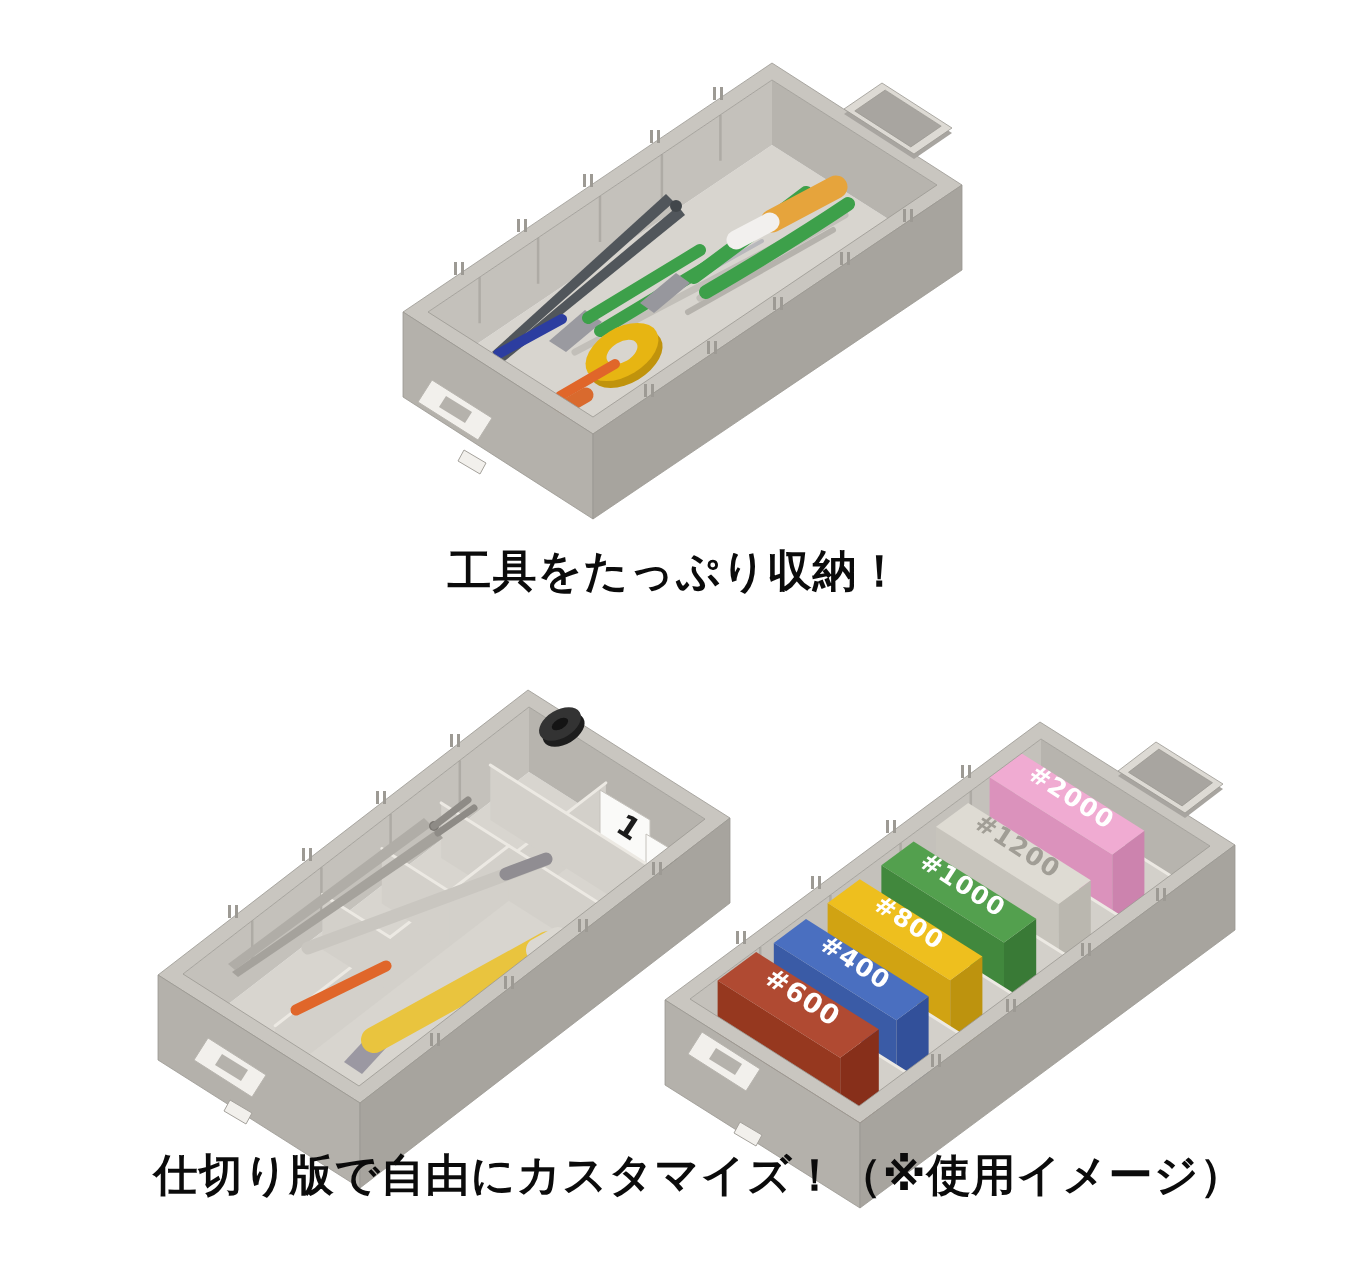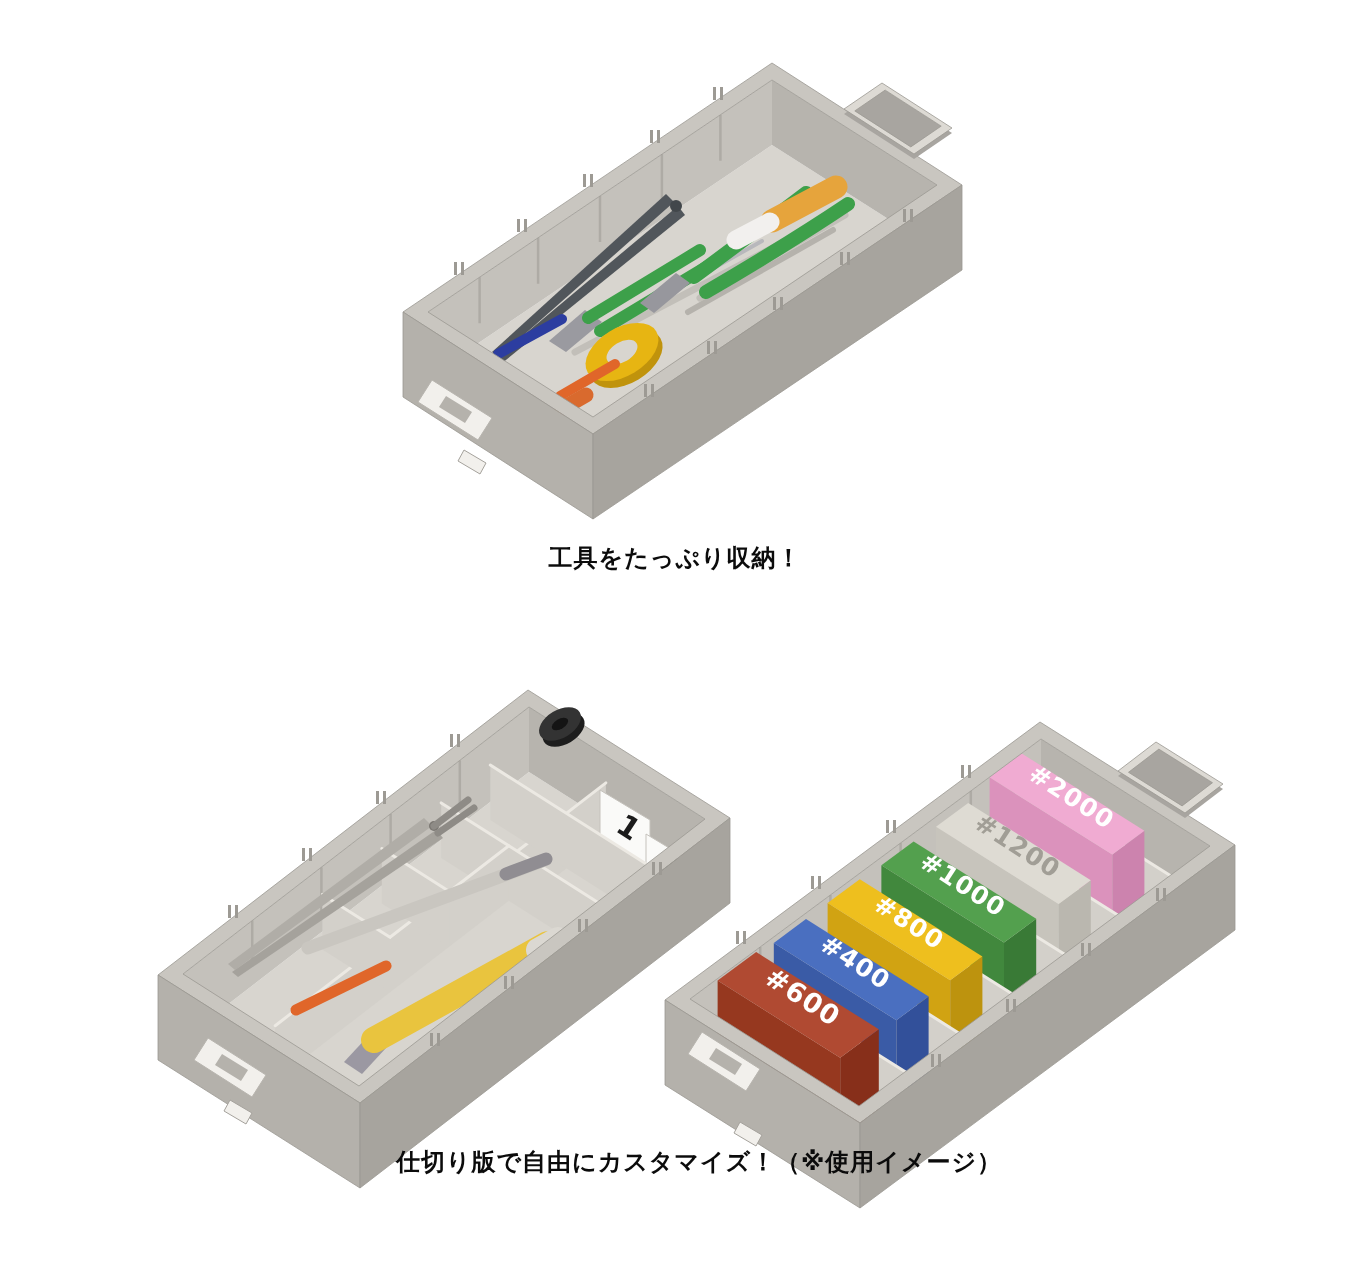--- a/index.html
+++ b/index.html
@@ -1,19 +1,19 @@
 <!DOCTYPE html>
 <html><head>
 <meta charset="utf-8">
 <style>
   html,body{margin:0;padding:0;background:#ffffff;}
   body{width:1350px;height:1271px;overflow:hidden;}
   .stage{position:relative;width:1350px;height:1271px;font-family:"DejaVu Sans","Liberation Sans",sans-serif;background:#ffffff;}
   .stage svg{position:absolute;top:0;left:0;}
-  .caption{position:absolute;left:0;width:100%;text-align:center;font-weight:700;color:#0b0b0b;font-size:24px;letter-spacing:1px;}
+  .caption{position:absolute;left:0;width:100%;text-align:center;font-weight:700;color:#0b0b0b;font-size:44px;letter-spacing:1px;}
   .caption-top{top:542px;}
   .caption-bottom{top:1146px;margin-left:24px;}
   .stick-label{font-weight:700;font-size:25px;text-anchor:middle;letter-spacing:1px;}
   .stick-label-big{font-size:27px;}
   .card-label{font-weight:700;font-size:30px;text-anchor:middle;fill:#1b1b1b;}
   .edge{stroke:#9b9892;stroke-width:0.8;}
   .divtop{stroke:#ece9e3;stroke-width:3;stroke-linecap:round;}
 </style>
 </head>
 <body>

